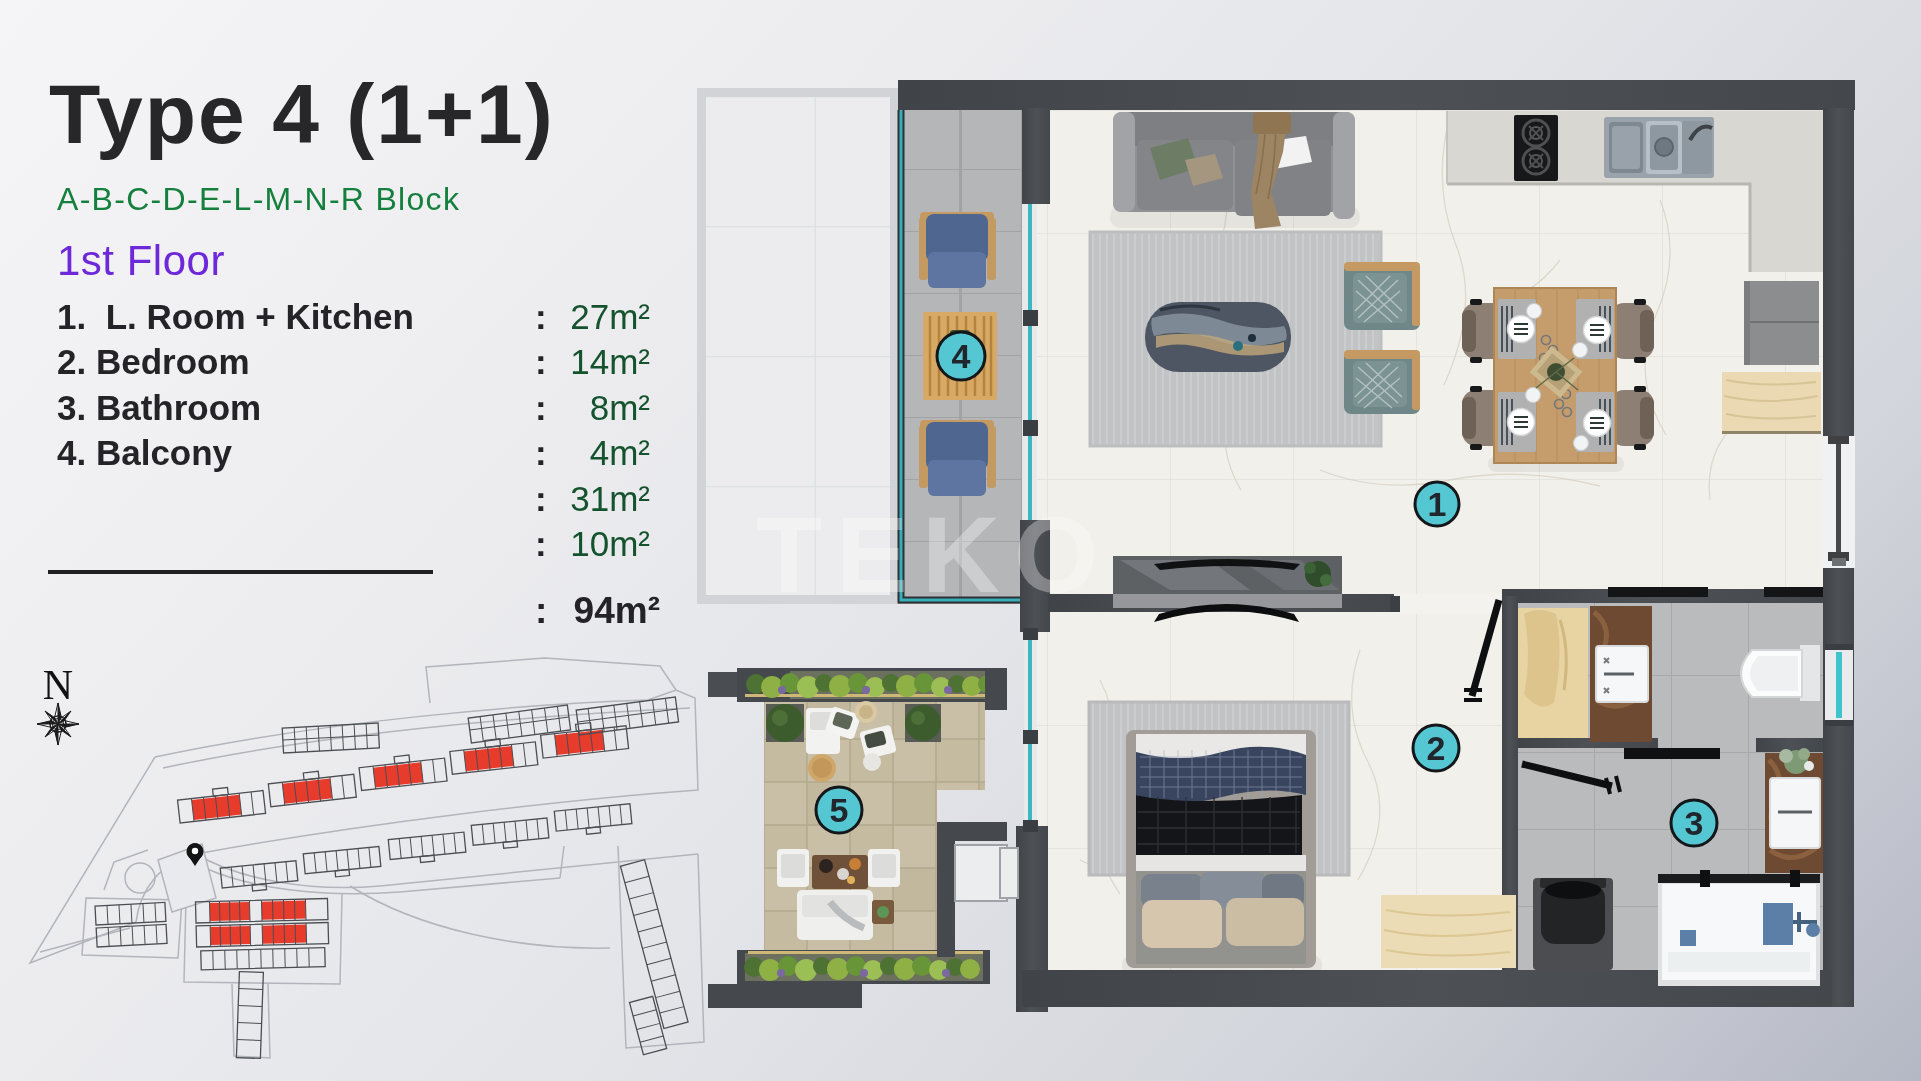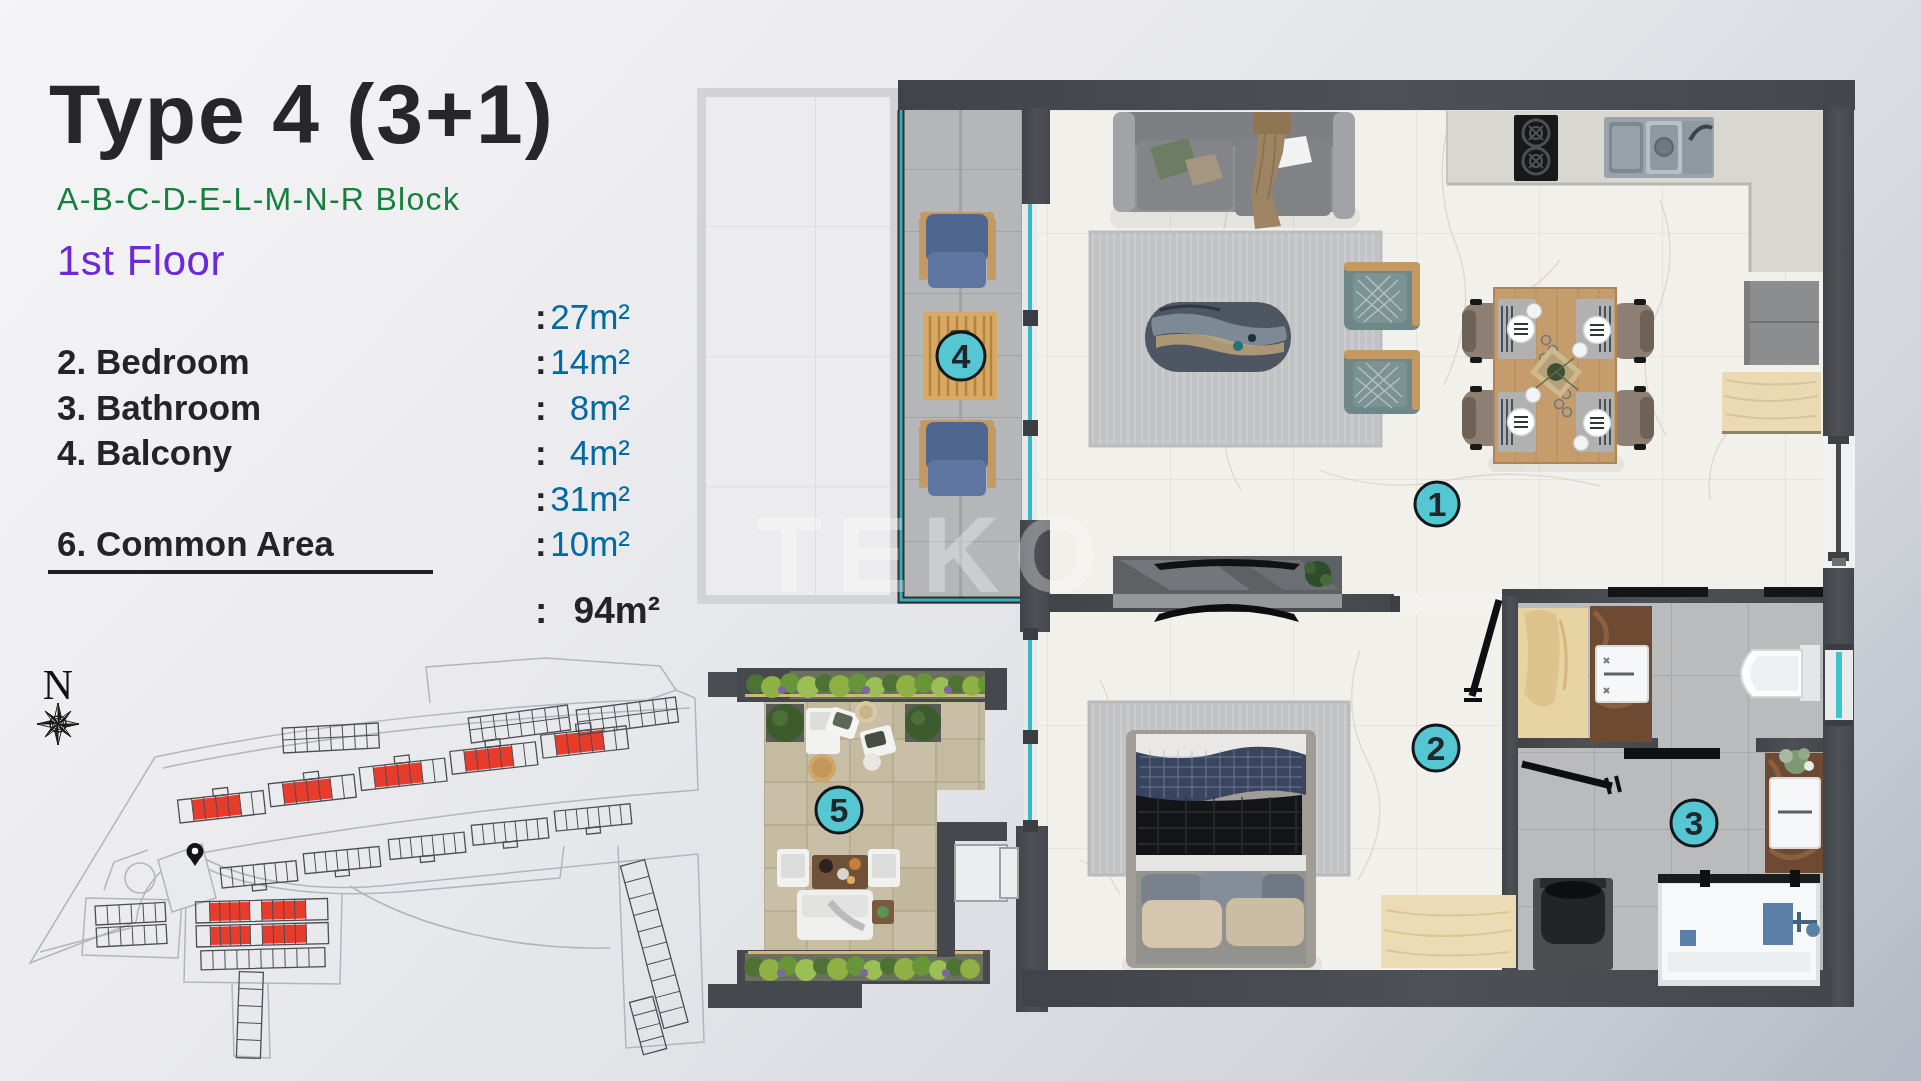--- a/index.html
+++ b/index.html
@@ -7,34 +7,35 @@
   font-family:"Liberation Sans",sans-serif;
   background:linear-gradient(133deg,#f5f5f7 0%,#ededf0 30%,#e3e4e8 55%,#d2d5db 78%,#b4b8c4 100%);
 }
 #left{position:absolute;left:0;top:0;width:700px;}
 .title{position:absolute;left:49px;top:66px;font-size:84px;font-weight:bold;color:#272629;letter-spacing:2px;white-space:nowrap;}
 .sub1{position:absolute;left:57px;top:181px;font-size:32px;color:#15803d;letter-spacing:1.3px;}
 .sub2{position:absolute;left:57px;top:237px;font-size:42px;color:#6d28d9;letter-spacing:0.5px;}
 .row{position:absolute;left:57px;width:600px;height:42px;font-size:35px;font-weight:bold;color:#242327;}
 .row .nm{position:absolute;left:0;}
 .row .cl{position:absolute;left:478px;font-weight:bold;}
-.row .vl{position:absolute;left:460px;width:113px;text-align:right;font-weight:normal;color:#0369a1;}
+.row .vl{position:absolute;left:480px;width:113px;text-align:right;font-weight:normal;color:#14532d;}
 .rule{position:absolute;left:48px;top:570px;width:385px;height:3.5px;background:#202023;}
 .total{position:absolute;left:57px;top:590px;font-size:37px;font-weight:bold;color:#242327;width:600px;}
 .total .cl{position:absolute;left:478px;}
 .total .vl{position:absolute;left:490px;width:113px;text-align:right;}
 svg{position:absolute;left:0;top:0;}
 </style>
 </head>
 <body>
 <div id="left">
-  <div class="title">Type 4 (3+1)</div>
+  <div class="title">Type 4 (1+1)</div>
   <div class="sub1">A-B-C-D-E-L-M-N-R Block</div>
   <div class="sub2">1st Floor</div>
   <div class="row" style="top:297px">
+      <span class="nm">1.&nbsp;&nbsp;L. Room + Kitchen</span>
       <span class="cl">:</span>
       <span class="vl">27m²</span>
     </div>
   <div class="row" style="top:342px">
       <span class="nm">2.&nbsp;Bedroom</span>
       <span class="cl">:</span>
       <span class="vl">14m²</span>
     </div>
   <div class="row" style="top:388px">
       <span class="nm">3.&nbsp;Bathroom</span>
@@ -44,21 +45,20 @@
   <div class="row" style="top:433px">
       <span class="nm">4.&nbsp;Balcony</span>
       <span class="cl">:</span>
       <span class="vl">4m²</span>
     </div>
   <div class="row" style="top:479px">
       <span class="cl">:</span>
       <span class="vl">31m²</span>
     </div>
   <div class="row" style="top:524px">
-      <span class="nm">6.&nbsp;Common Area</span>
       <span class="cl">:</span>
       <span class="vl">10m²</span>
     </div>
   <div class="rule"></div>
   <div class="total"><span class="cl">:</span><span class="vl">94m²</span></div>
 </div>
 <svg width="1921" height="1081" viewBox="0 0 1921 1081">
 <defs>
 <pattern id="balcTile" width="62" height="62" patternUnits="userSpaceOnUse" patternTransform="translate(898,107)">
   <rect width="62" height="62" fill="#b4b6b8"></rect>

